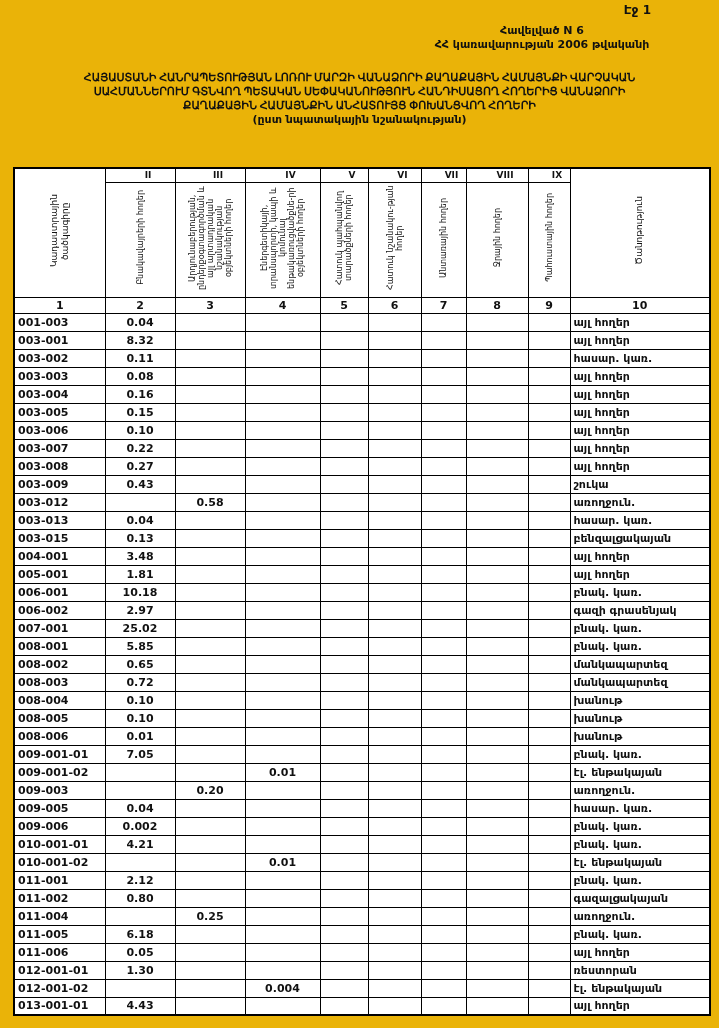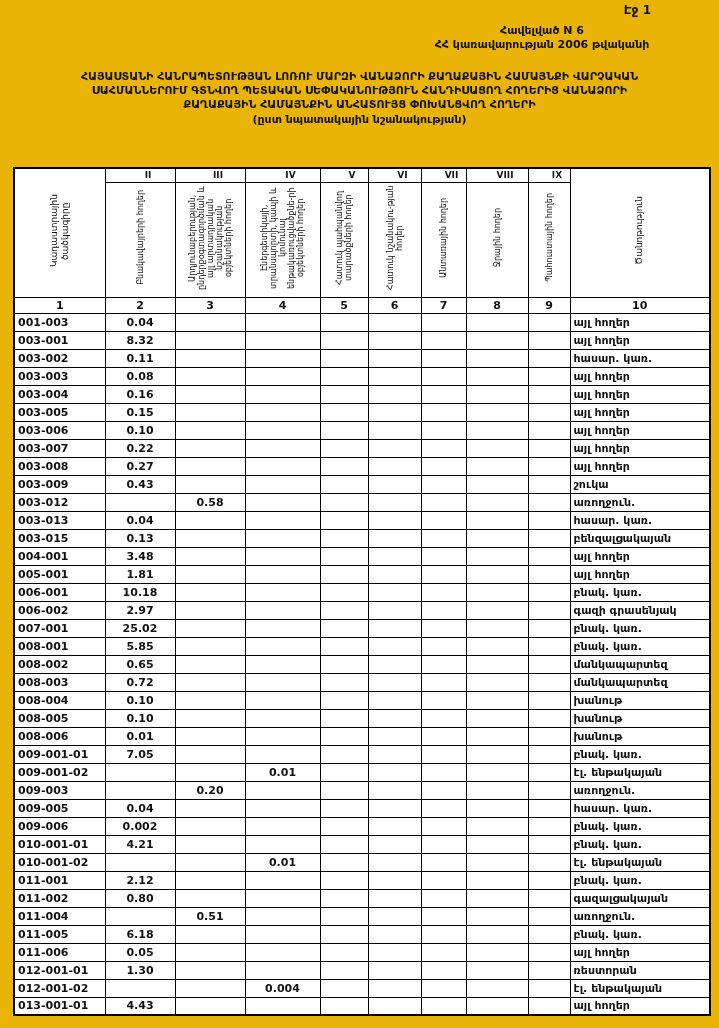--- a/index.html
+++ b/index.html
@@ -15,21 +15,21 @@
   }
   .appendix {
     position: absolute; top: 24px; right: 12px; width: 330px;
     text-align: center; font-size: 11px; font-weight: bold; line-height: 14px;
   }
   .title-block {
     position: absolute; top: 70px; left: 0; width: 719px;
     text-align: center; font-weight: bold;
   }
   .title-heading { font-size: 12px; letter-spacing: 6px; line-height: 14px; }
-  .title-line { font-size: 11px; line-height: 14px; }
+  .title-line { font-size: 11px; line-height: 14px; font-family: Liberation Serif, serif; }
   .title-sub { font-size: 11px; line-height: 16px; font-weight: bold; }
 
   table.land {
     position: absolute; top: 167px; left: 13px;
     border-collapse: collapse; table-layout: fixed; width: 696px;
     background: #fff;
   }
   table.land th, table.land td {
     border: 1px solid #000; overflow: hidden;
   }
@@ -520,21 +520,21 @@
       <td class="c-val"></td>
       <td class="c-val"></td>
       <td class="c-val"></td>
       <td class="c-val"></td>
       <td class="c-val"></td>
       <td class="c-note">գազալցակայան</td>
     </tr>
         <tr class="data-row">
       <td class="c-code">011-004</td>
       <td class="c-val"></td>
-      <td class="c-val">0.51</td>
+      <td class="c-val">0.25</td>
       <td class="c-val"></td>
       <td class="c-val"></td>
       <td class="c-val"></td>
       <td class="c-val"></td>
       <td class="c-val"></td>
       <td class="c-val"></td>
       <td class="c-note">առողջուն.</td>
     </tr>
         <tr class="data-row">
       <td class="c-code">011-005</td>

